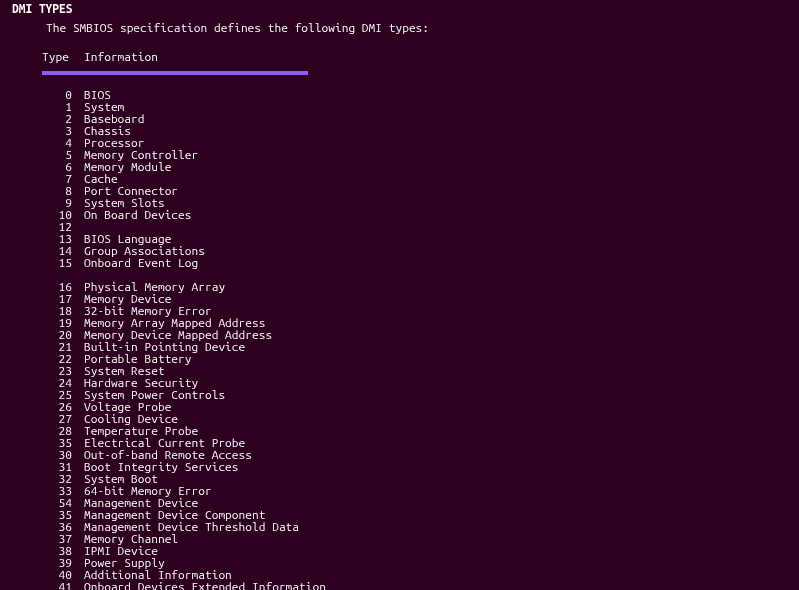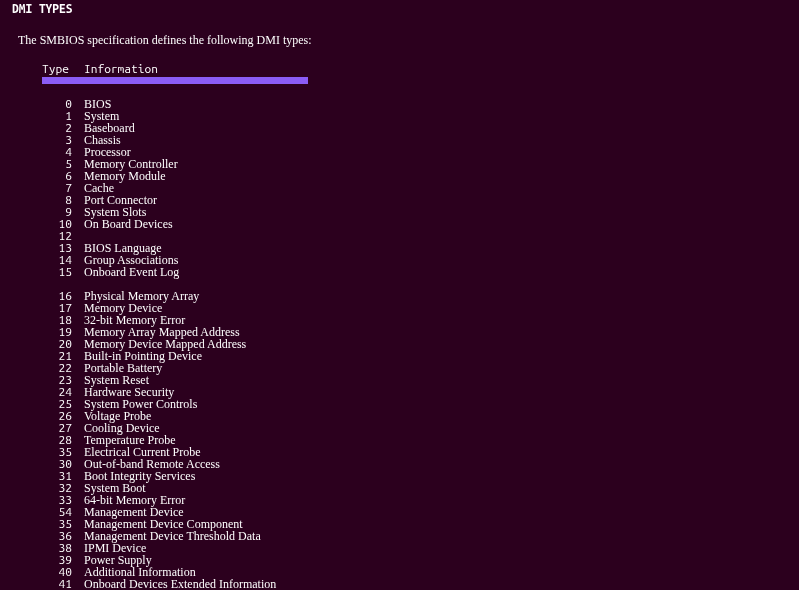--- a/index.html
+++ b/index.html
@@ -16,32 +16,31 @@
       padding: 2px 0;
       width: 799px;
       height: 590px;
       overflow: hidden;
     }
     .heading {
       font-weight: bold;
       padding-left: 12px;
     }
     .intro {
-      padding-left: 18px;
-      margin-top: 17px;
-      font-family: Liberation Serif, serif;
+      padding-left: 46px;
+      margin-top: 5px;
     }
     .table-container {
       padding-left: 42px;
       margin-top: 14px;
     }
     .header-row {
       display: flex;
-      border-bottom: 7px solid #8b5cf6;
-      padding-bottom: 1px;
+      border-bottom: 4px solid #8b5cf6;
+      padding-bottom: 7px;
       width: 266px;
       justify-content: flex-end;
     }
     .col-type {
       width: 42px;
       text-align: left;
     }
     .col-info {
       flex: 1;
       text-align: left;
@@ -51,21 +50,20 @@
       line-height: 12px;
       height: 12px;
     }
     .type-num {
       width: 30px;
       text-align: right;
       padding-right: 0;
     }
     .info-cell {
       padding-left: 12px;
-      font-family: Liberation Serif, serif;
     }
     .section-gap {
       height: 12px;
     }
     .first-gap {
       height: 14px;
     }
   </style>
 </head>
 <body>
@@ -220,20 +218,24 @@
       </div>
       <div class="data-row">
         <div class="type-num">35</div>
         <div class="info-cell">Management Device Component</div>
       </div>
       <div class="data-row">
         <div class="type-num">36</div>
         <div class="info-cell">Management Device Threshold Data</div>
       </div>
       <div class="data-row">
+        <div class="type-num">37</div>
+        <div class="info-cell">Memory Channel</div>
+      </div>
+      <div class="data-row">
         <div class="type-num">38</div>
         <div class="info-cell">IPMI Device</div>
       </div>
       <div class="data-row">
         <div class="type-num">39</div>
         <div class="info-cell">Power Supply</div>
       </div>
       <div class="data-row">
         <div class="type-num">40</div>
         <div class="info-cell">Additional Information</div>

